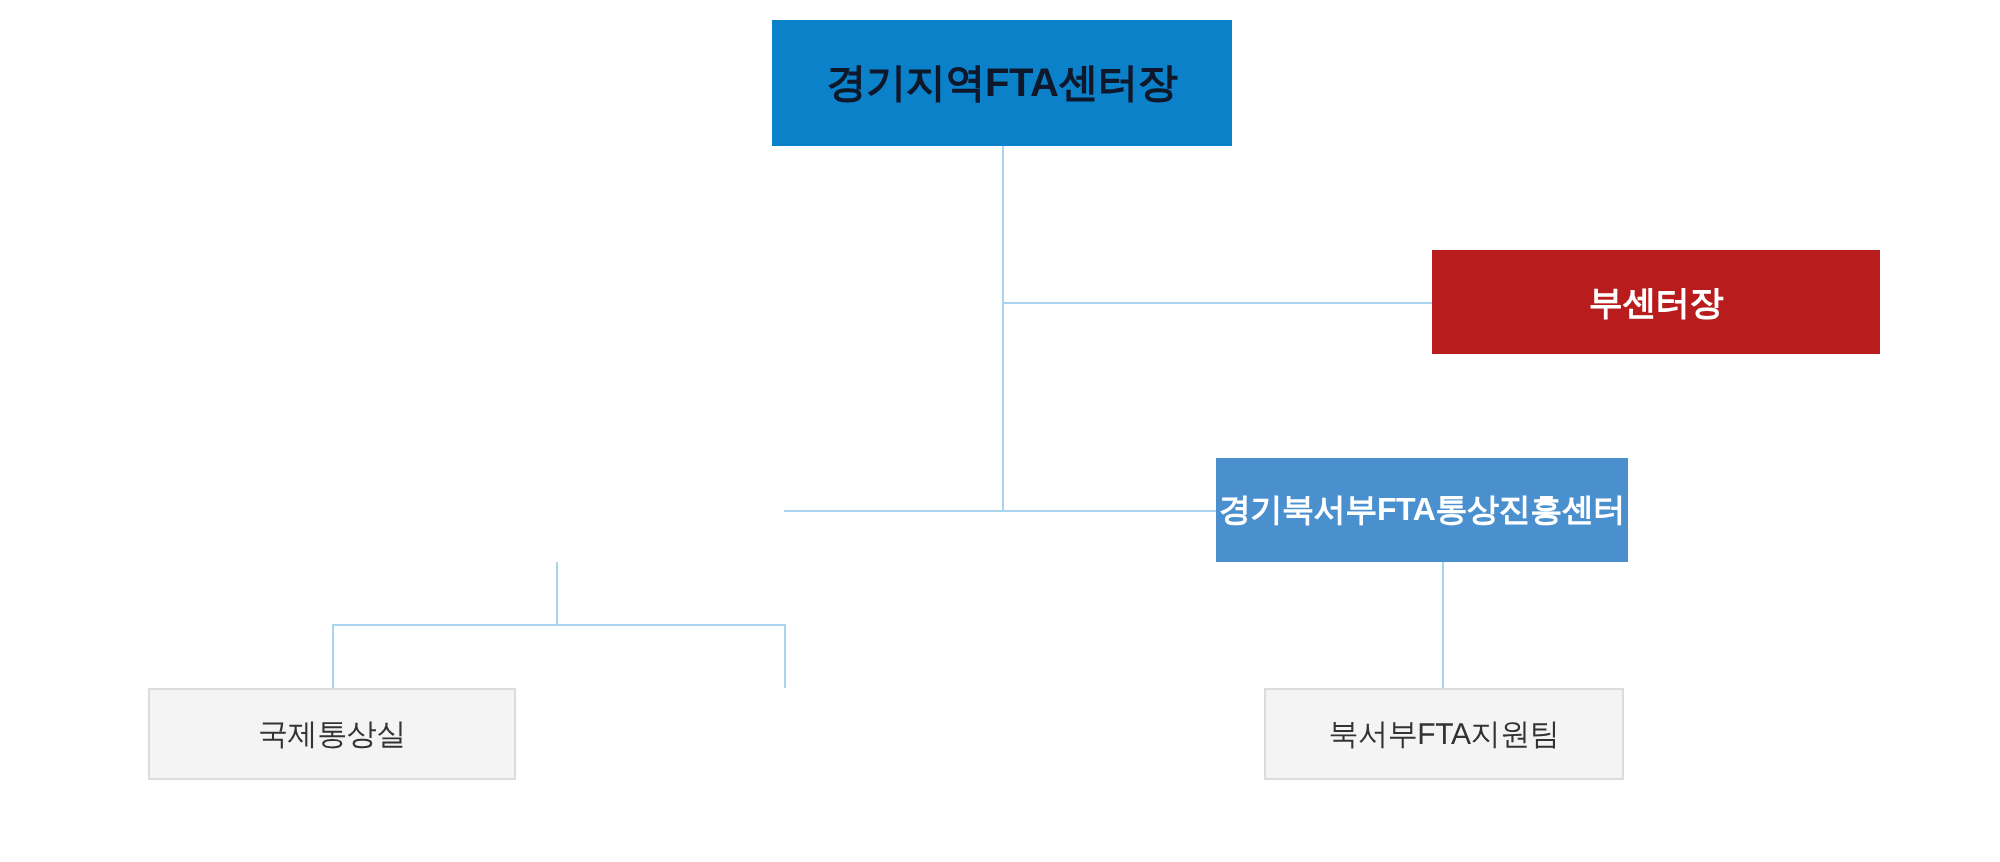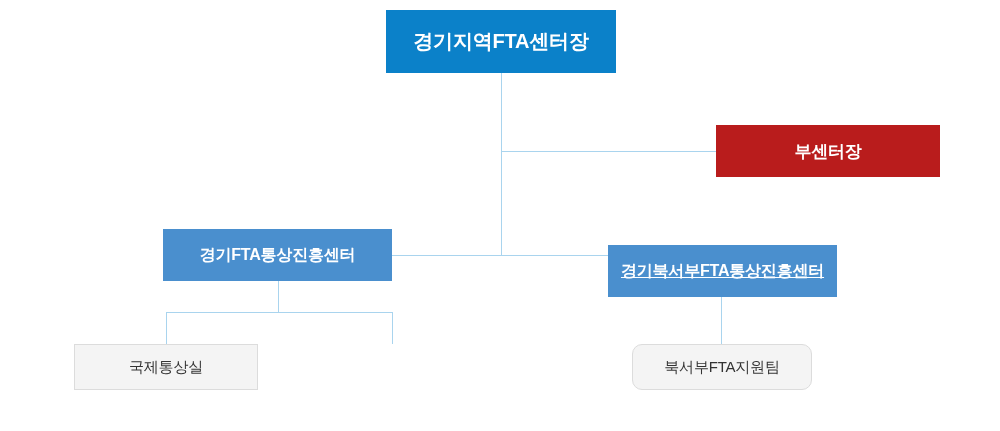--- a/index.html
+++ b/index.html
@@ -24,21 +24,21 @@
     align-items: center;
     justify-content: center;
     text-align: center;
     box-sizing: border-box;
     z-index: 2;
     white-space: nowrap;
     letter-spacing: -0.2px;
   }
   .node-director {
     background: #0b81c9;
-    color: #ffffff;
+    color: #0f172a;
     font-size: 20px;
     font-weight: bold;
     text-align: right;
   }
   .node-deputy {
     background: #b91c1c;
     color: #ffffff;
     font-size: 17px;
     font-weight: bold;
   }
@@ -81,22 +81,21 @@
   <div class="connector connector-v" style="left:166px; top:312px; height:32px;"></div>
 
   <div class="connector connector-v" style="left:392px; top:312px; height:32px;"></div>
 
   <div class="connector connector-v" style="left:721px; top:281px; height:63px;"></div>
 
   <div class="node node-director" style="left:386px; top:10px; width:230px; height:63px;">경기지역FTA센터장</div>
 
   <div class="node node-deputy" style="left:716px; top:125px; width:224px; height:52px;">부센터장</div>
 
-  <div class="node node-center" style="left:163px; top:229px; width:229px; height:52px;">경기FTA통상진흥센터</div>
 
-  <div class="node node-center" style="left:608px; top:245px; width:229px; height:52px;text-decoration:underline;">경기북서부FTA통상진흥센터</div>
+  <div class="node node-center" style="left:608px; top:229px; width:206px; height:52px;">경기북서부FTA통상진흥센터</div>
 
   <div class="node node-team" style="left:74px; top:344px; width:184px; height:46px;">국제통상실</div>
 
 
-  <div class="node node-team" style="left:632px; top:344px; width:180px; height:46px;border-radius:10px;">북서부FTA지원팀</div>
+  <div class="node node-team" style="left:632px; top:344px; width:180px; height:46px;">북서부FTA지원팀</div>
 
 </div>
 
 </body></html>

